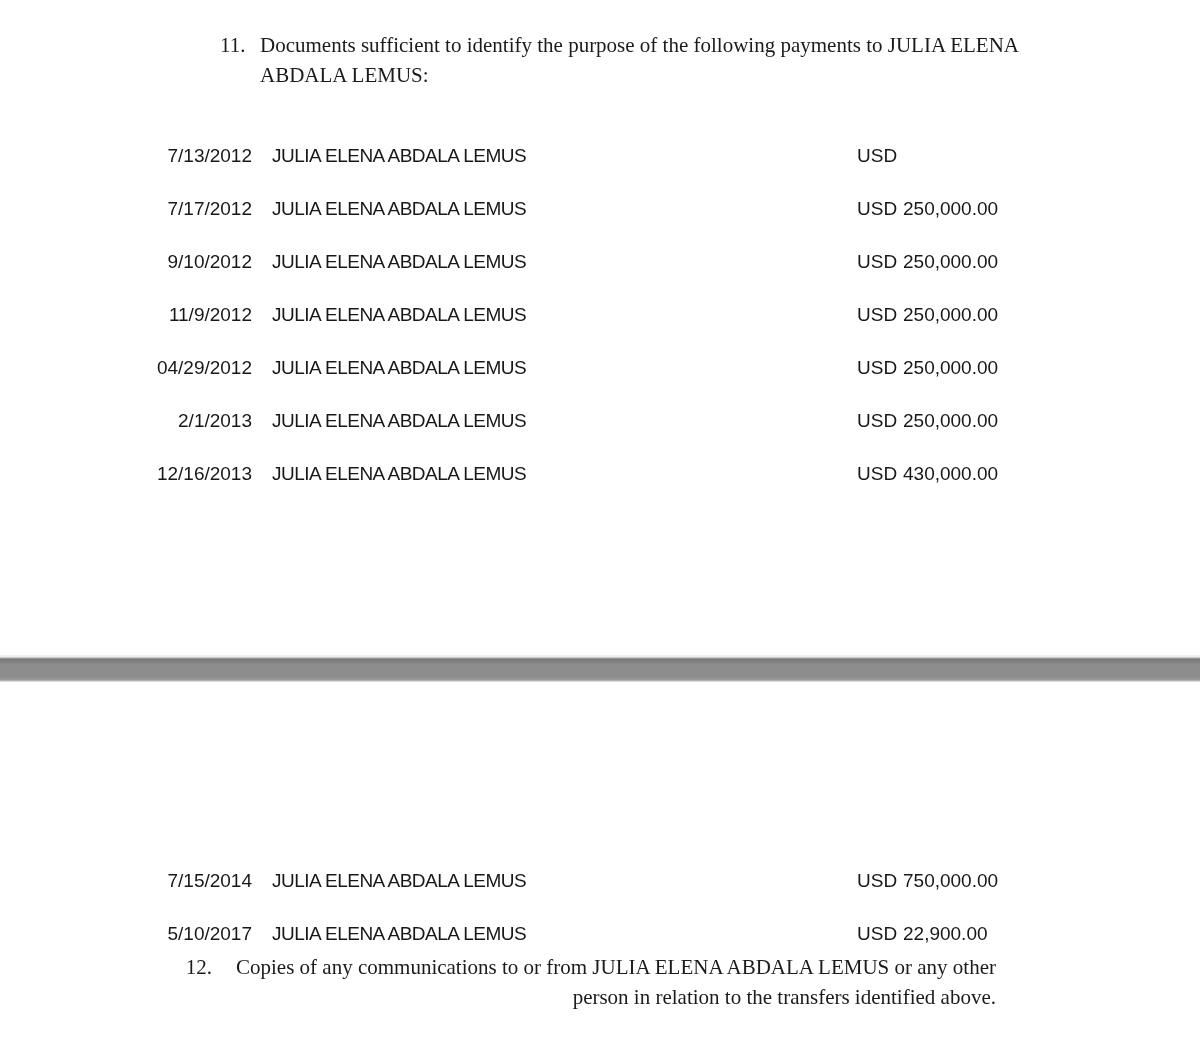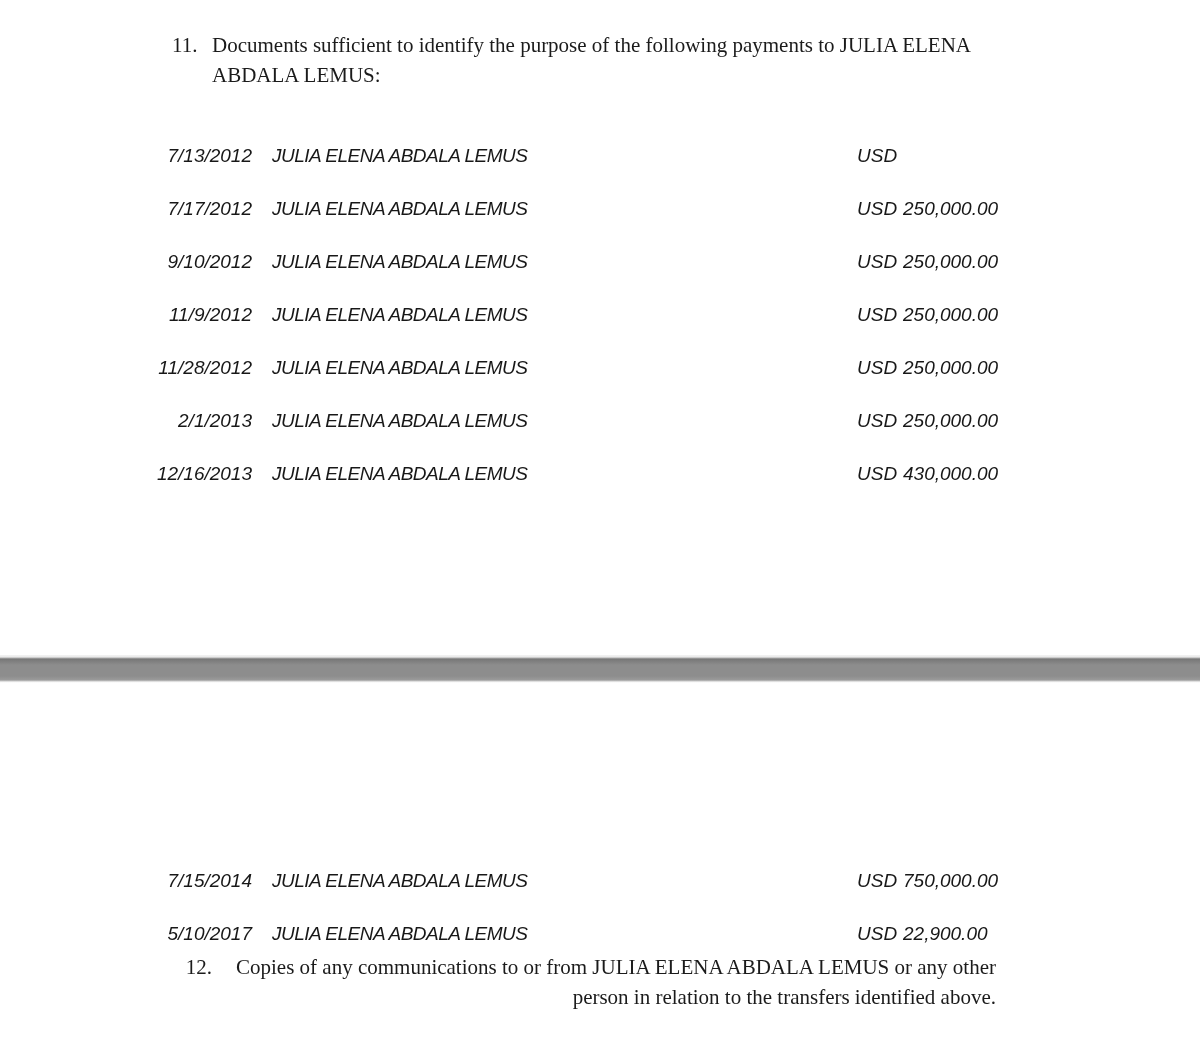--- a/index.html
+++ b/index.html
@@ -27,32 +27,31 @@
     line-height: 30px;
     color: #1b1b1b;
   }
   .req-num {
     flex: 0 0 40px;
   }
   .req-text {
     flex: 1 1 auto;
     max-width: 784px;
   }
-  #item11 { top: 30px; }
+  #item11 { top: 30px; margin-left: 48px; }
   #item12 { top: 952px; text-align: right; }
 
   
   .pay-table {
     position: absolute;
     left: 0;
     width: 1200px;
     font-family: "Liberation Sans", "DejaVu Sans", sans-serif;
     font-size: 19px;
     color: #181818;
-    font-style: italic;
   }
   #table1 { top: 129px; }
   #table2 { top: 854px; }
   .pay-row {
     display: grid;
     grid-template-columns: 252px 593px 58px auto;
     height: 53px;
     align-items: center;
   }
   .pay-date   { text-align: right; white-space: nowrap; }
@@ -106,21 +105,21 @@
       <span class="pay-cur">USD</span>
       <span class="pay-amt">250,000.00</span>
     </div>
     <div class="pay-row">
       <span class="pay-date">11/9/2012</span>
       <span class="pay-payee">JULIA ELENA ABDALA LEMUS</span>
       <span class="pay-cur">USD</span>
       <span class="pay-amt">250,000.00</span>
     </div>
     <div class="pay-row">
-      <span class="pay-date">11/28/2012</span>
+      <span class="pay-date">04/29/2012</span>
       <span class="pay-payee">JULIA ELENA ABDALA LEMUS</span>
       <span class="pay-cur">USD</span>
       <span class="pay-amt">250,000.00</span>
     </div>
     <div class="pay-row">
       <span class="pay-date">2/1/2013</span>
       <span class="pay-payee">JULIA ELENA ABDALA LEMUS</span>
       <span class="pay-cur">USD</span>
       <span class="pay-amt">250,000.00</span>
     </div>

